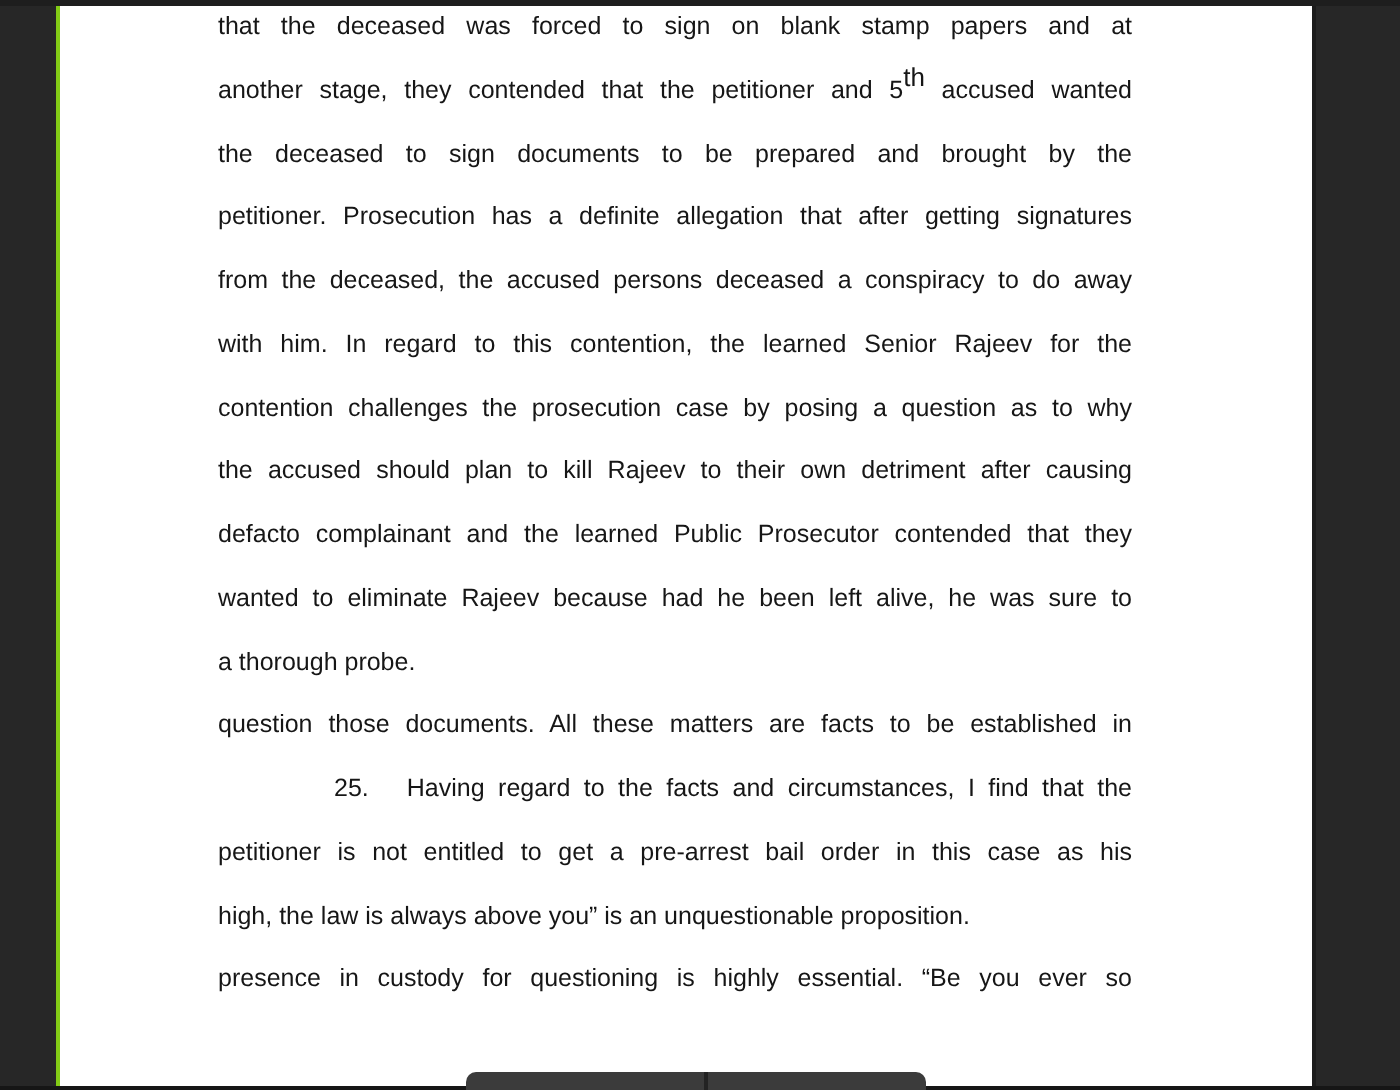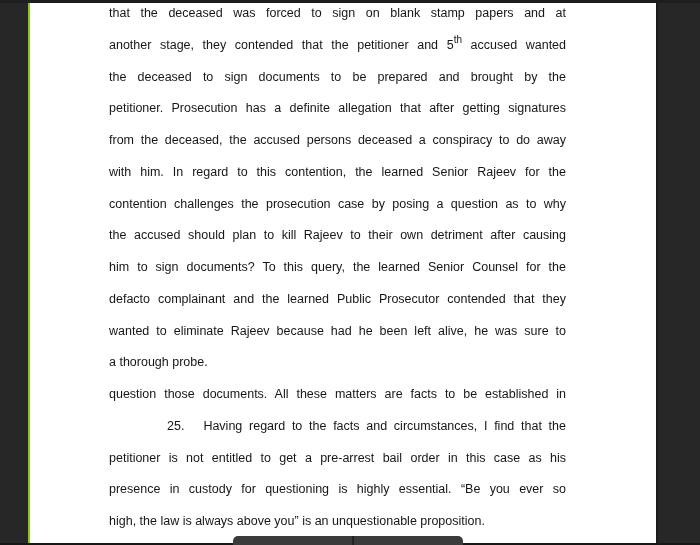--- a/index.html
+++ b/index.html
@@ -35,21 +35,21 @@
   .line {
     height: 31.75px;
     line-height: 31.75px;
     white-space: nowrap;
     text-align: justify;
     text-align-last: justify;
   }
   .line.no-just { text-align-last: left; }
   .line.indent { padding-left: 33px; }
   .pnum { margin-right: 19px; margin-left: 25px; }
-  sup { font-size: 10px; line-height: 0; vertical-align: 6px; }
+  sup { font-size: 13px; line-height: 0; vertical-align: 6px; }
   .toolbar {
     position: absolute;
     left: 233px; top: 536px;
     width: 230px; height: 9px;
     display: flex;
     border-radius: 5px 5px 0 0;
     overflow: hidden;
     z-index: 5;
   }
   .tb-btn { background: var(--toolbar-bg, #3b3b3b); height: 100%; }
@@ -66,31 +66,30 @@
   <div class="text-block" id="doc">
       <div>
         <div class="line">that the deceased was forced to sign on blank stamp papers and at</div>
         <div class="line">another stage, they contended that the petitioner and 5<sup>th</sup> accused wanted</div>
         <div class="line">the deceased to sign documents to be prepared and brought by the</div>
         <div class="line">petitioner. Prosecution has a definite allegation that after getting signatures</div>
         <div class="line">from the deceased, the accused persons deceased a conspiracy to do away</div>
         <div class="line">with him.  In regard to this contention, the learned Senior Rajeev for the</div>
         <div class="line">contention challenges the prosecution case by posing a question as to why</div>
         <div class="line">the accused should plan to kill Rajeev to their own detriment after causing</div>
-        <div class="line">him to sign documents?  To this query, the learned Senior Counsel for the</div>
         <div class="line">defacto complainant and the learned Public Prosecutor contended that they</div>
         <div class="line">wanted to eliminate Rajeev because had he been left alive, he was sure to</div>
         <div class="line no-just">a thorough probe.</div>
         <div class="line">question those documents.  All these matters are facts to be established in</div>
       </div>
       <div>
         <div class="line indent"><span class="pnum">25.</span>Having regard to the facts and circumstances, I find that the</div>
         <div class="line">petitioner is not entitled to get a pre-arrest bail order in this case as his</div>
+        <div class="line no-just">high, the law is always above you” is an unquestionable proposition.</div>
         <div class="line">presence in custody for questioning is highly essential. “Be you ever so</div>
-        <div class="line no-just">high, the law is always above you” is an unquestionable proposition.</div>
       </div>
     </div>
 </div>
 
 <div class="toolbar">
   <div class="tb-btn left"></div>
   <div class="tb-divider" style="background: rgb(35, 35, 35);"></div>
   <div class="tb-btn right"></div>
 </div>
 

